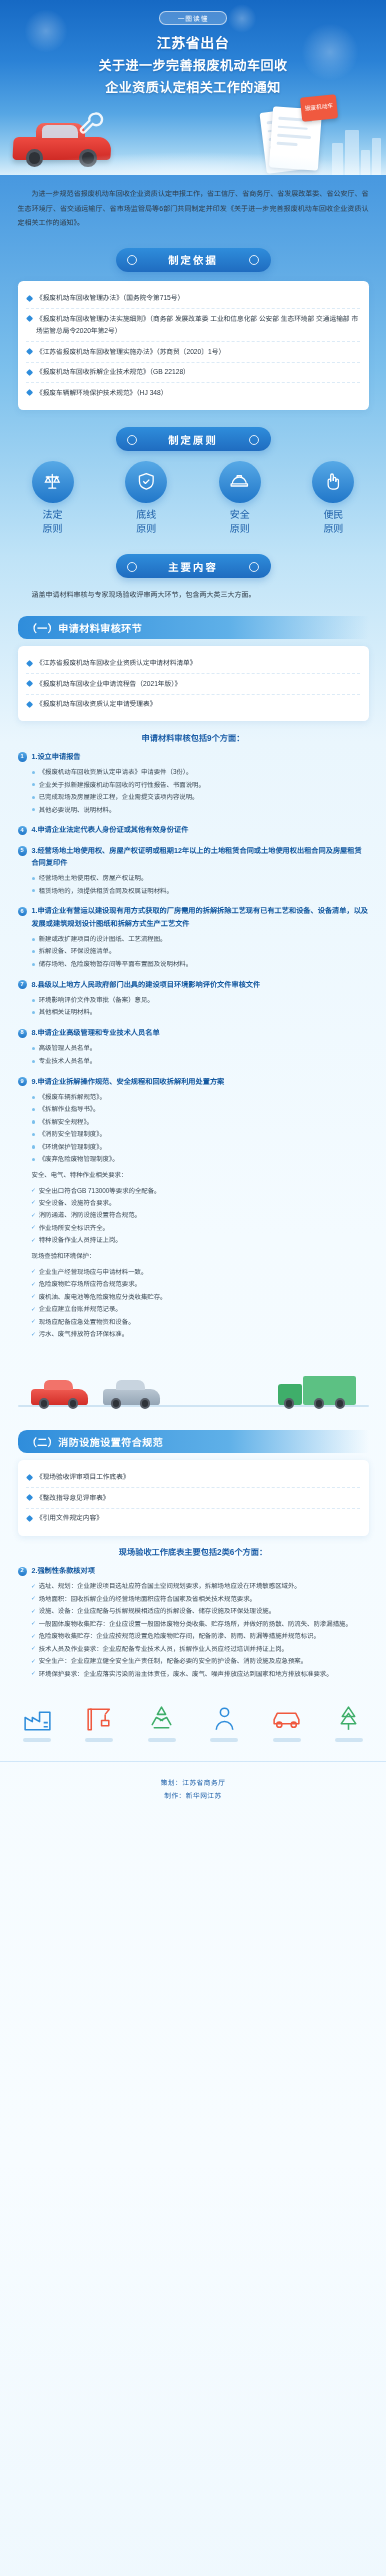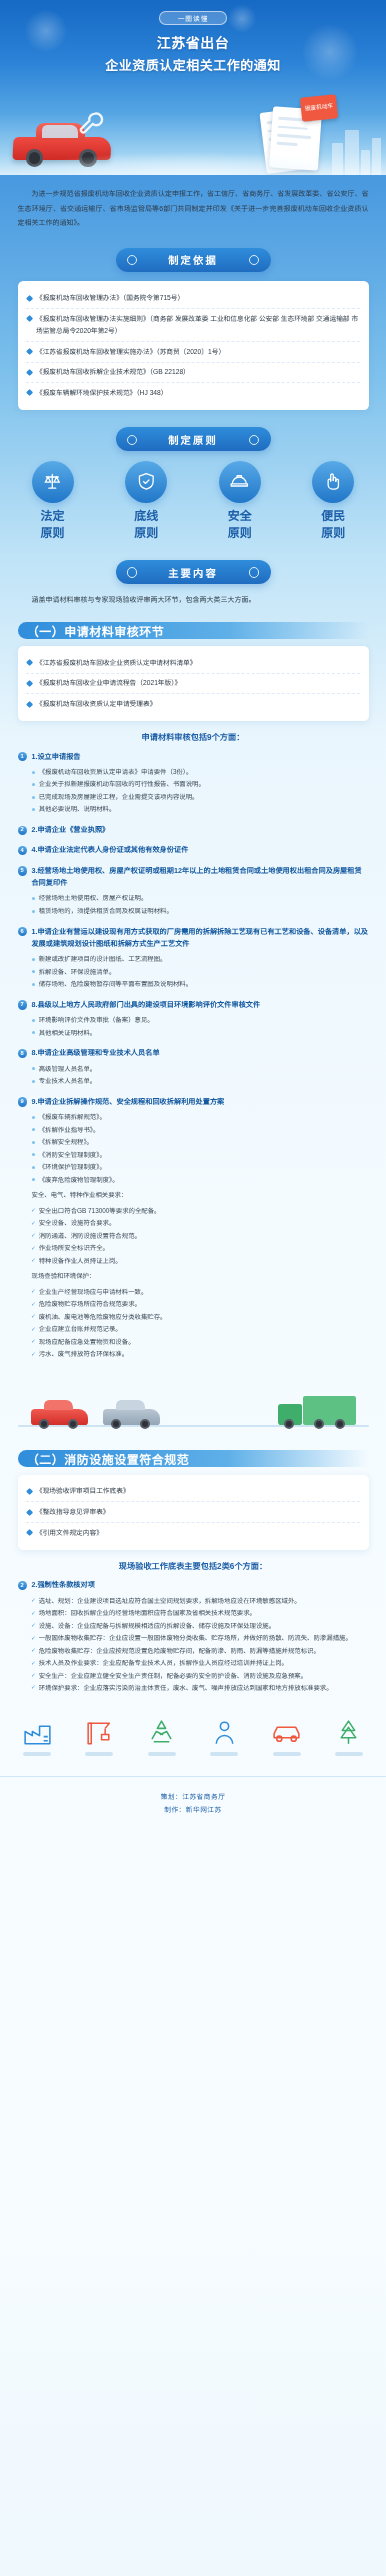--- a/index.html
+++ b/index.html
@@ -171,35 +171,35 @@
   .principle { width: 64px; text-align: center; }
   .principle .circle {
     width: 42px; height: 42px; margin: 0 auto 5.2px;
     border-radius: 50%;
     background: linear-gradient(180deg,#57a9e6 0%, #2177c9 100%);
     box-shadow: 0 3.1px 7.2px rgba(33,119,201,.28);
     display: flex; align-items: center; justify-content: center;
     color: #fff;
   }
   .principle .circle svg { width: 20.6px; height: 20.6px; }
-  .principle .txt { font-size: 12px; color: #1d5fa8; font-weight: bold; line-height: 1.45; }
+  .principle .txt { font-size: 10px; color: #1d5fa8; font-weight: normal; line-height: 1.45; }
 
   
   .mc-para {
     margin: 8.2px 17.5px 0;
     font-size: 7px; line-height: 2.0; color: #2f3a45; text-align: justify; text-indent: 2em;
   }
 
   
   .sub-head {
     margin: 14.4px 17.5px 7.2px;
-    height: 17px;
+    height: 23px;
     background: linear-gradient(90deg,#2f8ddb 0%, #5fb0e8 60%, rgba(95,176,232,0) 100%);
     border-radius: 8.8px 2.1px 2.1px 8.8px;
-    color: #fff; font-size: 12px; font-weight: bold;
+    color: #fff; font-size: 10px; font-weight: bold;
     display: flex; align-items: center; padding-left: 9.3px; letter-spacing: 0.5px;
   }
   .sub-title-plain {
     margin: 9.3px 17.5px 5.2px;
     text-align: center; color: #1d5fa8; font-size: 8.2px; font-weight: bold;
   }
 
   
   .num-block { margin: 0 17.5px; }
   .num-item { margin-top: 8.2px; }
@@ -276,20 +276,21 @@
 
 <div class="page">
 
   <div class="header">
     <div class="hdr-clouds"></div>
 
     <div class="tag-pill">一图读懂</div>
 
     <div class="hdr-title">
       <div class="l1">江苏省出台</div>
+      <div class="l2">关于进一步完善报废机动车回收</div>
       <div class="l3">企业资质认定相关工作的通知</div>
     </div>
 
     <div class="illus">
       <div class="car">
         <div class="body"></div>
         <div class="cabin"></div>
         <div class="glass"></div>
         <div class="wheel w1"></div>
         <div class="wheel w2"></div>
@@ -437,26 +438,20 @@
           <span>1.设立申请报告</span>
         </div>
         <ul class="sub-list">
           <li>《报废机动车回收资质认定申请表》申请要件（3份）。</li>
           <li>企业关于拟新建报废机动车回收的可行性报告、书面说明。</li>
           <li>已完成现场及房屋建设工程，企业需提交该项内容说明。</li>
           <li>其他必要说明、说明材料。</li>
         </ul>
       </div>
 
-      <div class="num-item">
-        <div class="hd">
-          <span class="dot">2</span>
-          <span>2.申请企业《营业执照》</span>
-        </div>
-      </div>
 
 
       <div class="num-item">
         <div class="hd">
           <span class="dot">4</span>
           <span>4.申请企业法定代表人身份证或其他有效身份证件</span>
         </div>
       </div>
 
       <div class="num-item">

